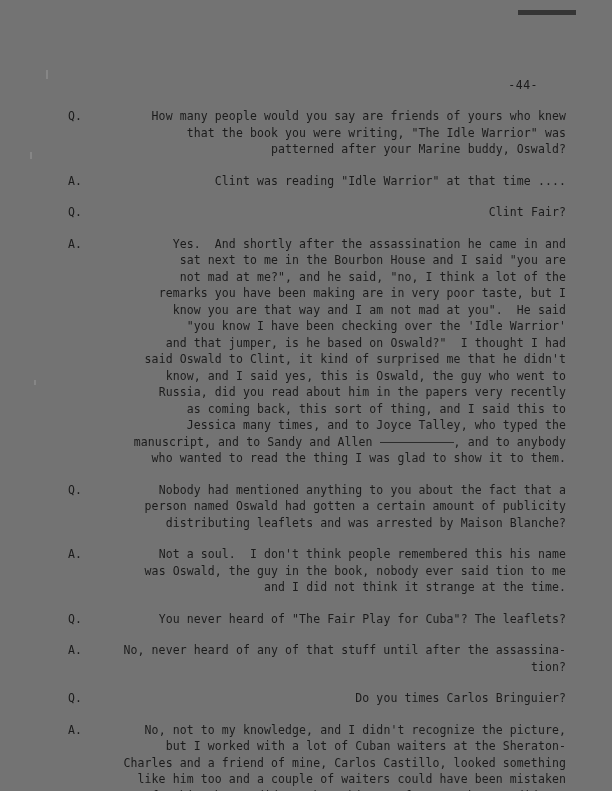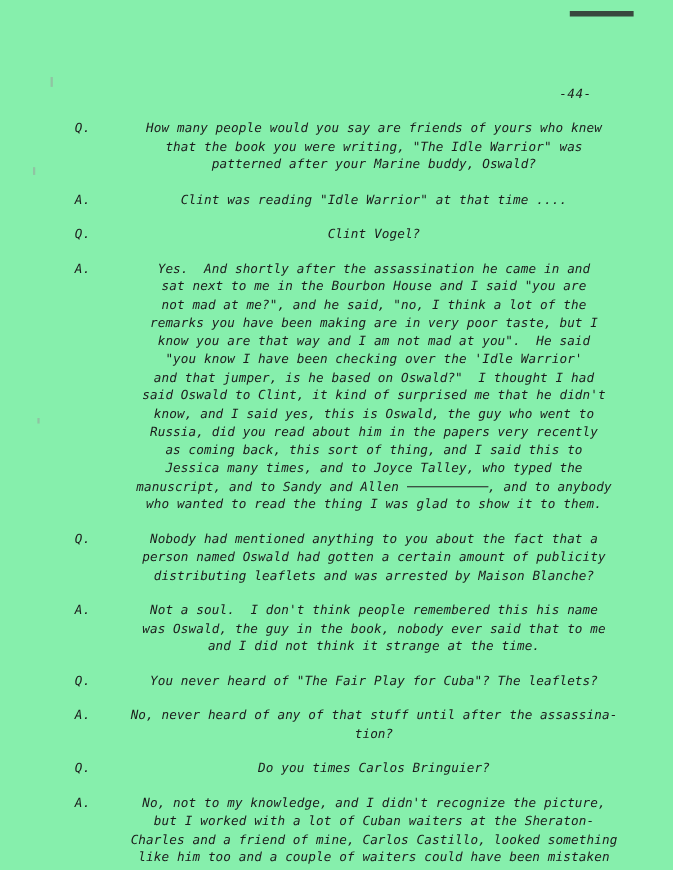--- a/index.html
+++ b/index.html
@@ -11,22 +11,21 @@
     width: 612px;
     height: 791px;
     position: relative;
     font-family: "DejaVu Sans Mono", "Liberation Mono", monospace;
     color: #1b1b1b;
     overflow: hidden;
   }
   .page {
     position: absolute;
     inset: 0;
-    background: #86efac;
-    font-style: italic;
+    background: #737373;
   }
   
   .scan-mark-top {
     position: absolute;
     top: 10px;
     right: 36px;
     width: 58px;
     height: 5px;
     background: #2a2a2a;
     opacity: 0.85;
@@ -60,21 +59,21 @@
     font-size: 11.5px;
     line-height: 16.5px;
     letter-spacing: 0.2px;
   }
   .text {
     flex: 1 1 auto;
     font-size: 11.5px;
     line-height: 16.5px;
     letter-spacing: 0.1px;
     white-space: pre-wrap;
-    text-align: center;
+    text-align: right;
   }
   .blank-line {
     display: inline-block;
     width: 74px;
     border-bottom: 1px solid #2b2b2b;
     position: relative;
     top: -3px;
   }
 </style>
 </head>
@@ -98,21 +97,21 @@
 patterned after your Marine buddy, Oswald?</div>
     </div>
 
     <div class="qa">
       <div class="speaker">A.</div>
       <div class="text">Clint was reading "Idle Warrior" at that time ....</div>
     </div>
 
     <div class="qa">
       <div class="speaker">Q.</div>
-      <div class="text">Clint Vogel?</div>
+      <div class="text">Clint Fair?</div>
     </div>
 
     <div class="qa">
       <div class="speaker">A.</div>
       <div class="text"><span>Yes.  And shortly after the assassination he came in and
 sat next to me in the Bourbon House and I said "you are
 not mad at me?", and he said, "no, I think a lot of the
 remarks you have been making are in very poor taste, but I
 know you are that way and I am not mad at you".  He said
 "you know I have been checking over the 'Idle Warrior'
@@ -129,21 +128,21 @@
     <div class="qa">
       <div class="speaker">Q.</div>
       <div class="text">Nobody had mentioned anything to you about the fact that a
 person named Oswald had gotten a certain amount of publicity
 distributing leaflets and was arrested by Maison Blanche?</div>
     </div>
 
     <div class="qa">
       <div class="speaker">A.</div>
       <div class="text">Not a soul.  I don't think people remembered this his name
-was Oswald, the guy in the book, nobody ever said that to me
+was Oswald, the guy in the book, nobody ever said tion to me
 and I did not think it strange at the time.</div>
     </div>
 
     <div class="qa">
       <div class="speaker">Q.</div>
       <div class="text">You never heard of "The Fair Play for Cuba"? The leaflets?</div>
     </div>
 
     <div class="qa">
       <div class="speaker">A.</div>

